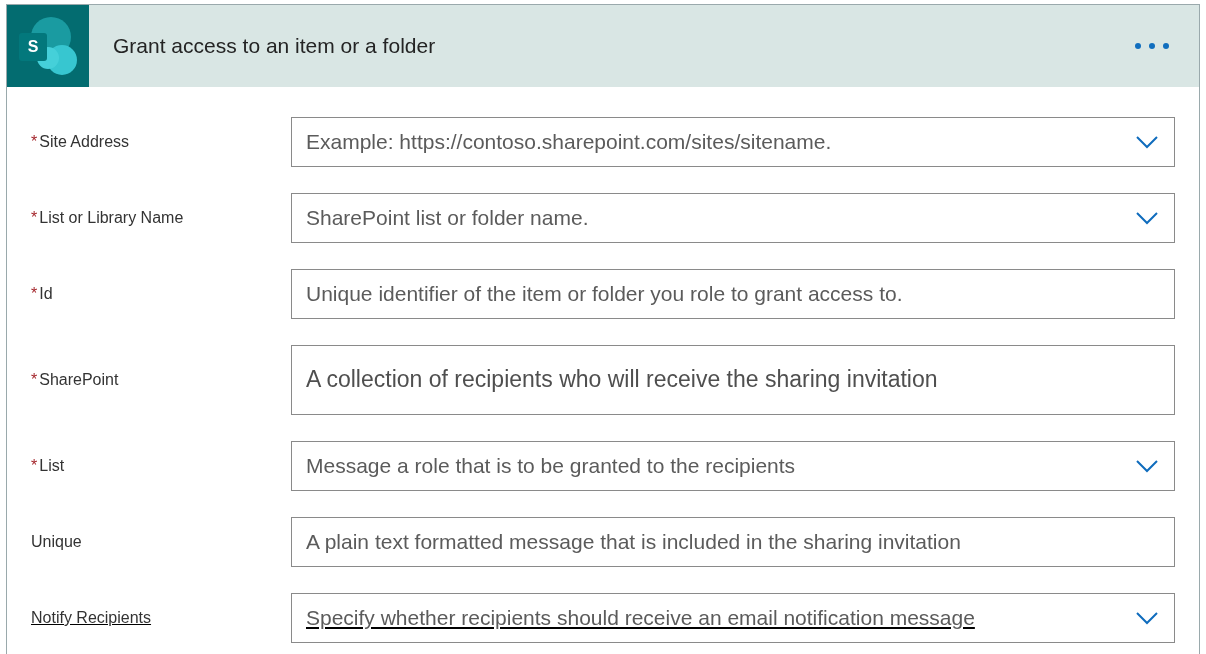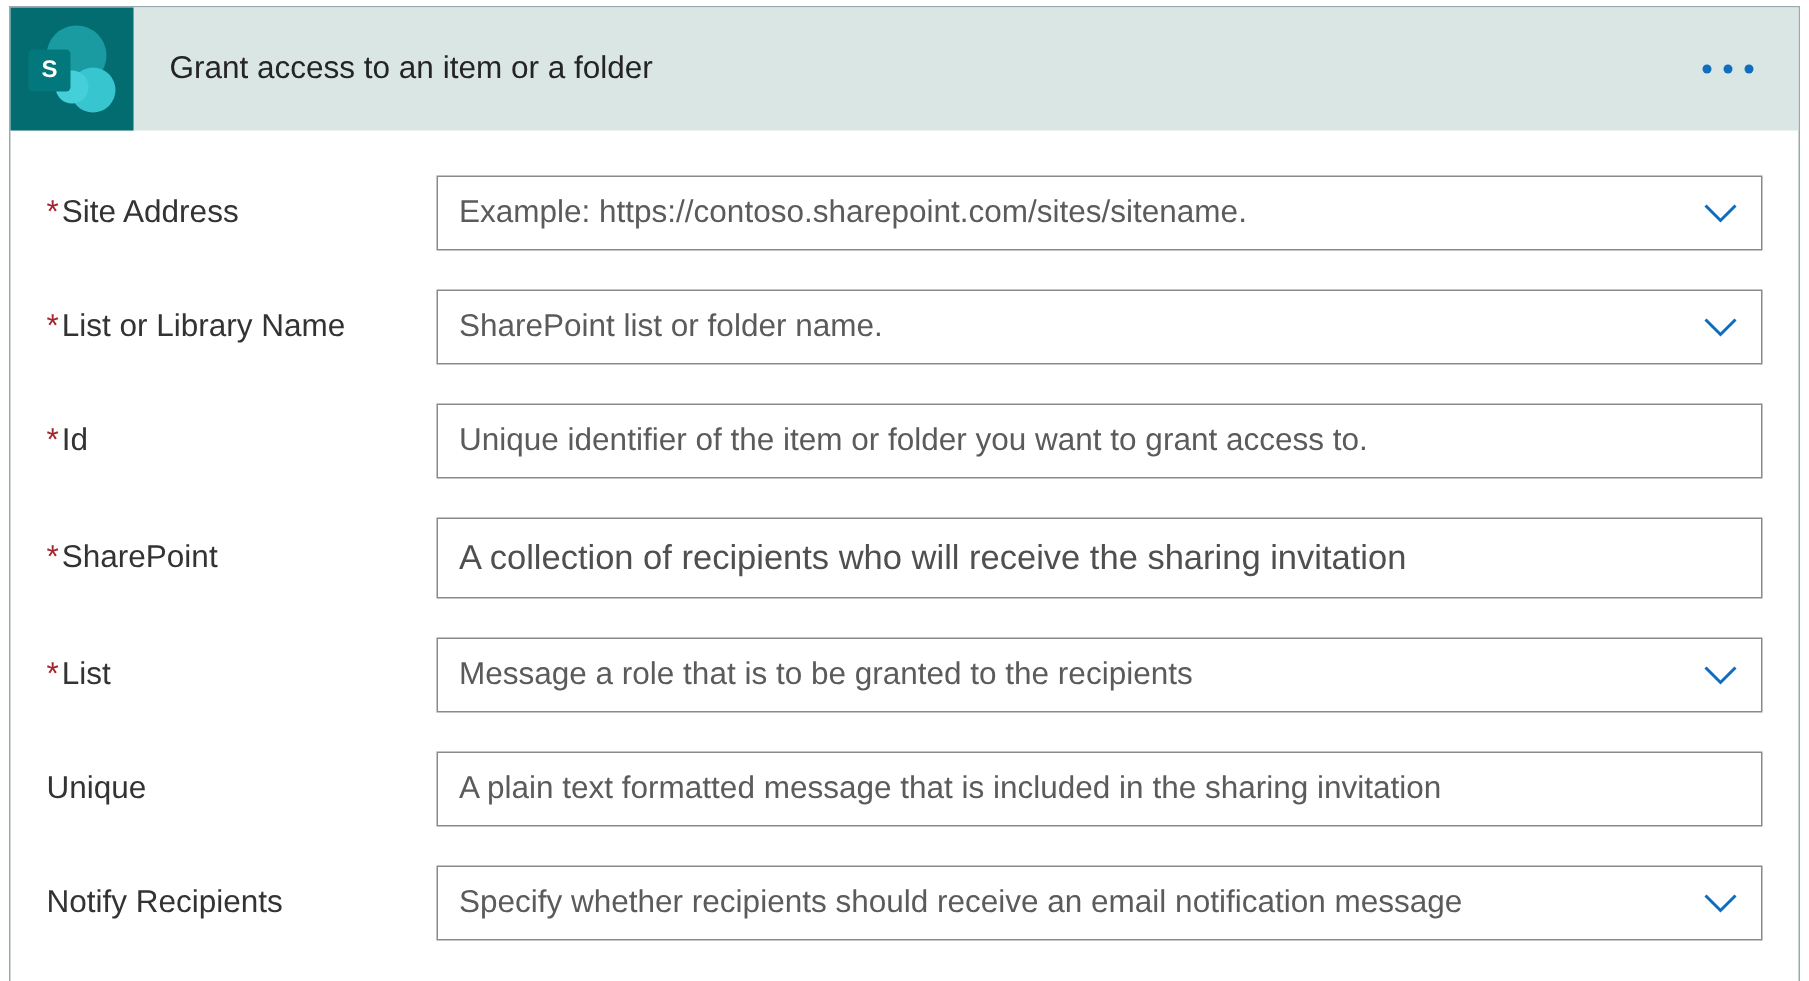--- a/index.html
+++ b/index.html
@@ -53,39 +53,39 @@
     display: inline-block;
   }
   .card-body {
     padding: 30px 24px 38px 24px;
   }
   .form-row {
     display: flex;
     align-items: center;
     margin-bottom: 26px;
   }
-  .form-row:last-child { margin-bottom: 0; }
+  .form-row:last-child { margin-bottom: 0; text-decoration: underline; }
   .form-label {
     width: 260px;
     flex: 0 0 260px;
-    font-size: 21px;
+    font-size: 16px;
     color: #333;
     padding-right: 10px;
   }
   .req { color: #a4262c; margin-right: 2px; }
   .form-field {
     flex: 1;
     display: flex;
     align-items: center;
     border: 1px solid #8a8a8a;
     height: 50px;
     background: #fff;
     position: relative;
   }
-  .form-field.large { height: 54px; }
+  .form-field.large { height: 70px; }
   .form-field .placeholder {
     flex: 1;
     font-size: 21px;
     color: #5b5b5b;
     padding: 0 14px;
     line-height: 1.2;
     user-select: none;
   }
   .form-field.large .placeholder { font-size: 23px; color: #4f4f4f; }
   .chevron-wrap {
@@ -169,21 +169,21 @@
             </svg>
         </div>
       </div>
     </div>
 
     <div class="form-row">
       <div class="form-label">
         <span class="req">*</span><span>Id</span>
       </div>
       <div class="form-field">
-        <div class="placeholder">Unique identifier of the item or folder you want to grant access to.</div>
+        <div class="placeholder">Unique identifier of the item or folder you role to grant access to.</div>
       </div>
     </div>
 
     <div class="form-row">
       <div class="form-label">
         <span class="req">*</span><span>SharePoint</span>
       </div>
       <div class="form-field large">
         <div class="placeholder">A collection of recipients who will receive the sharing invitation</div>
       </div>

